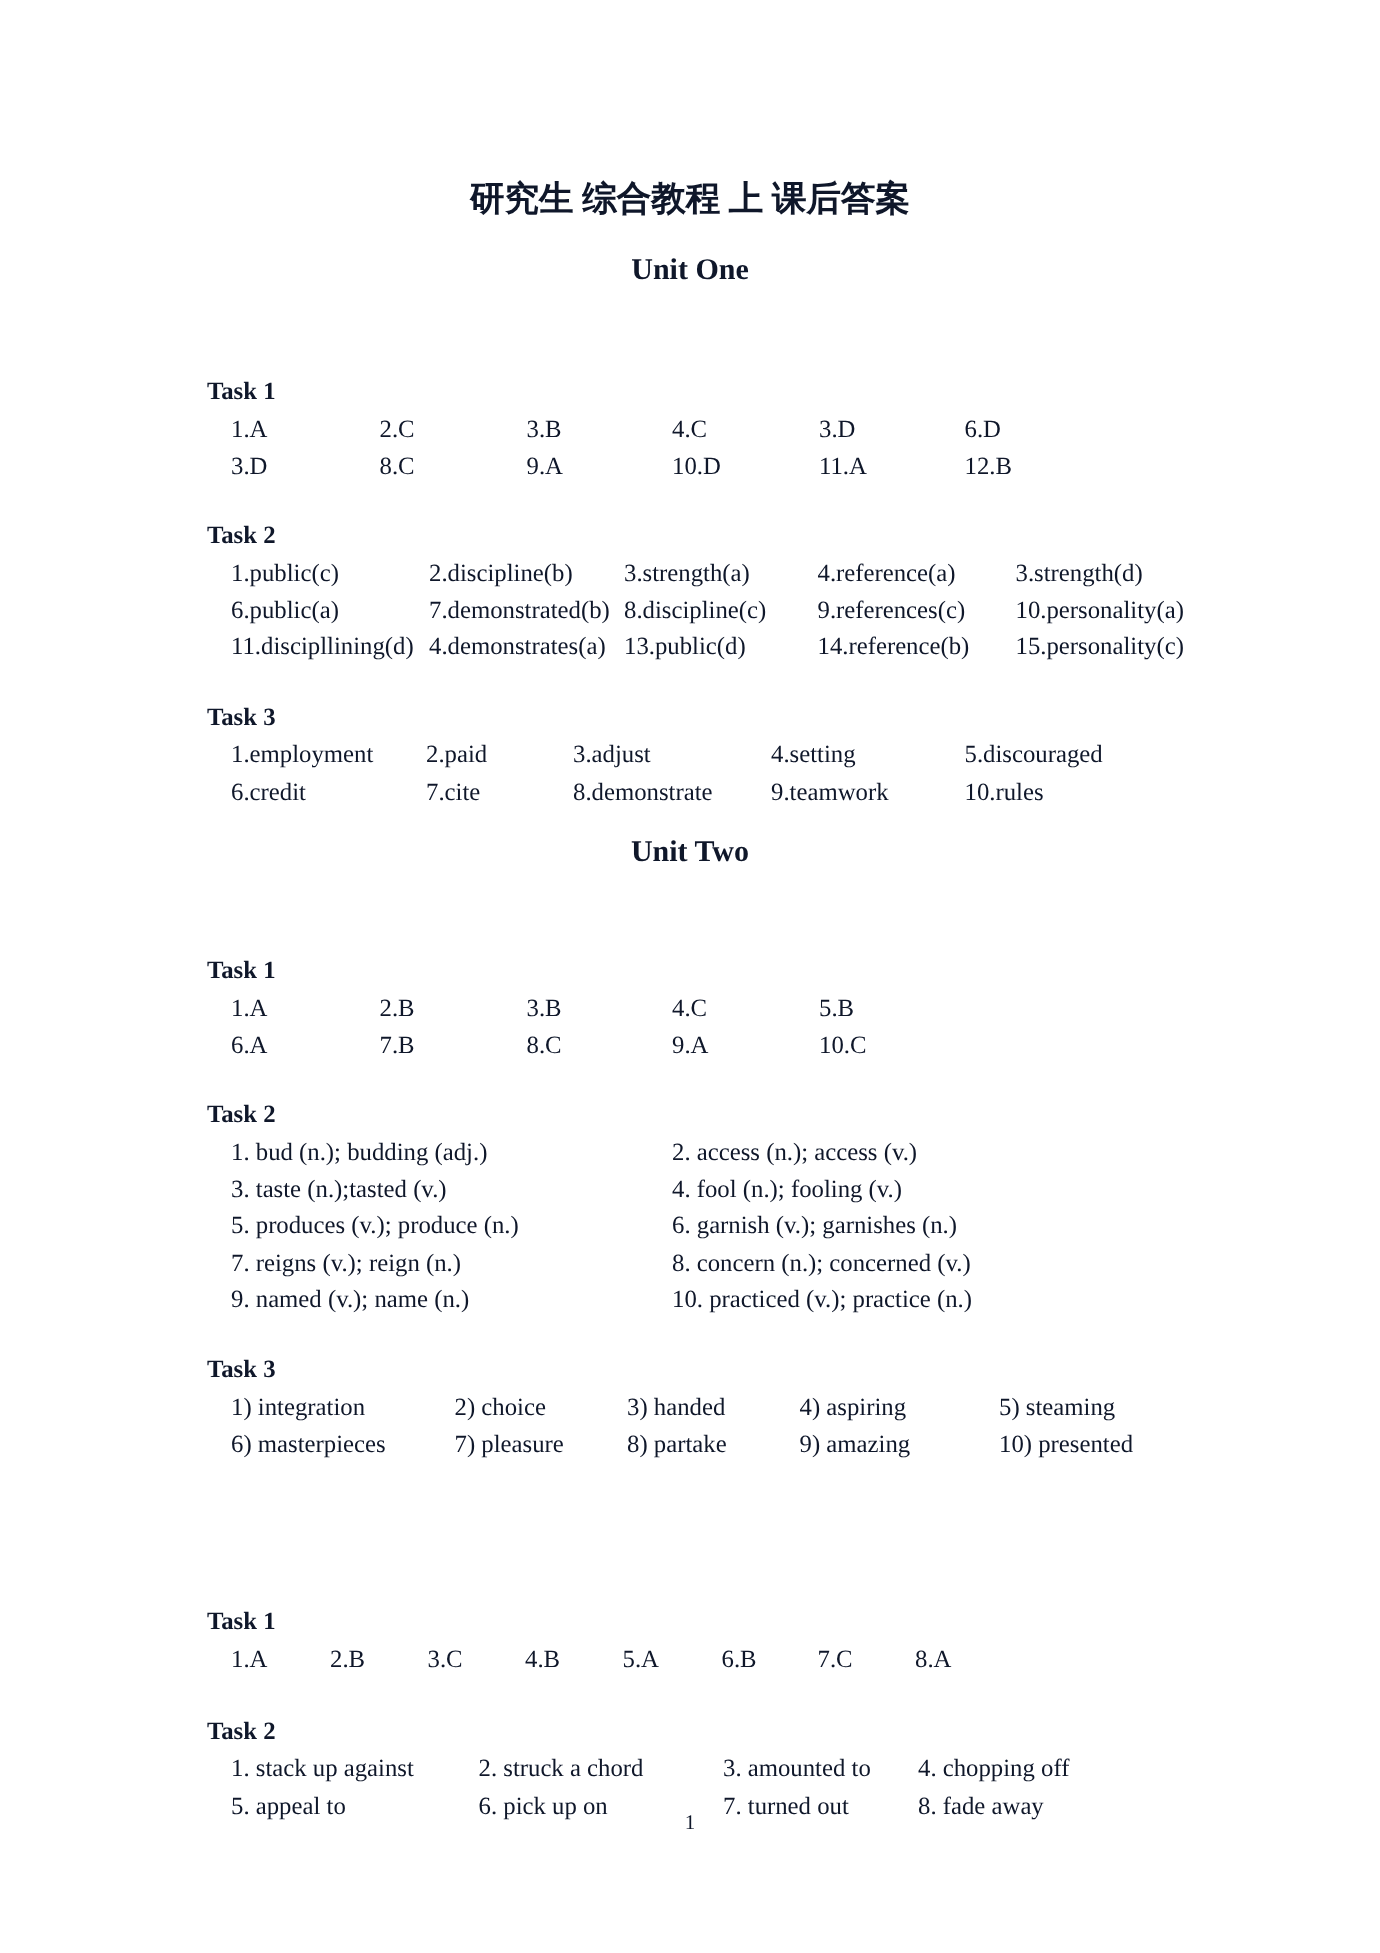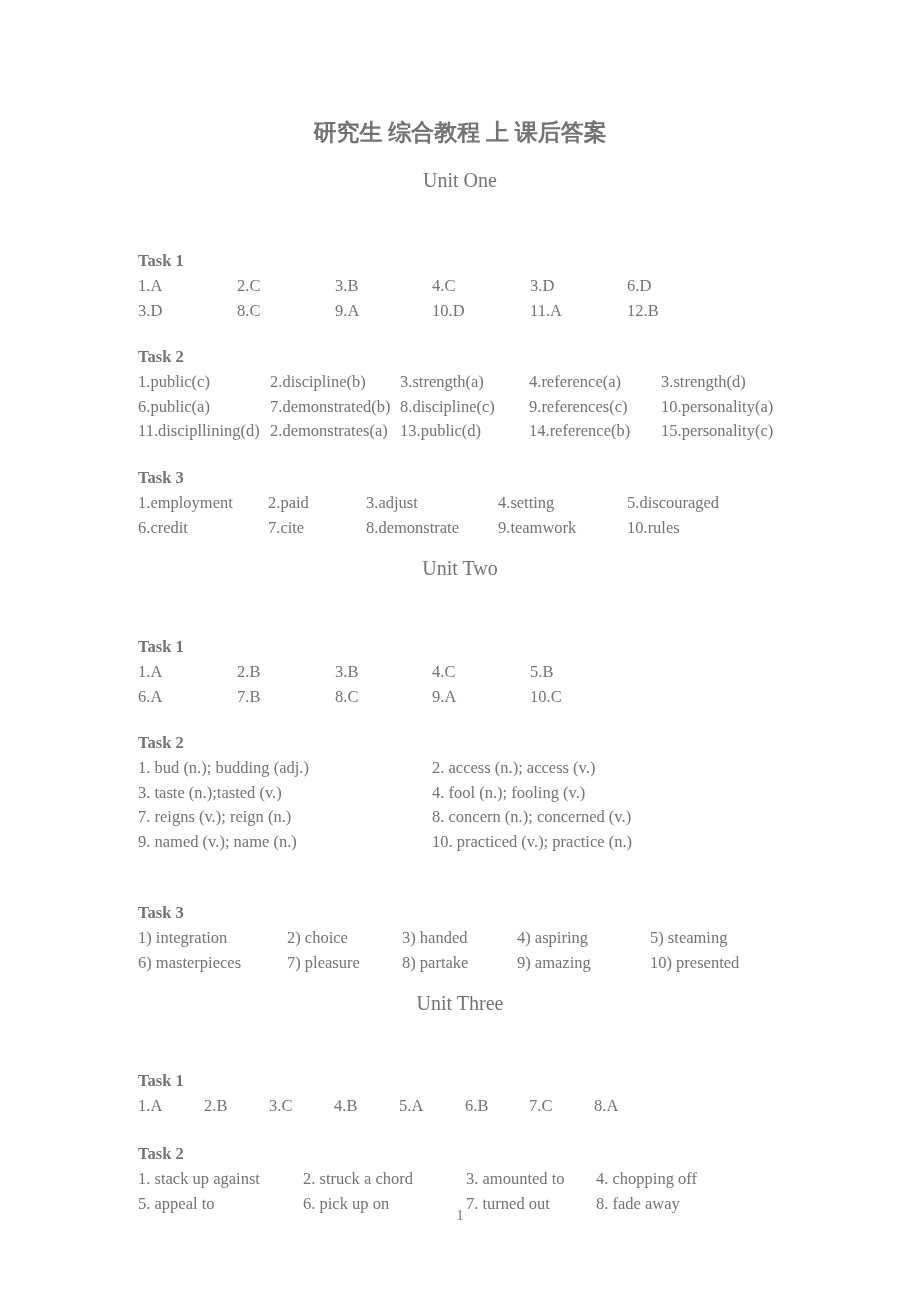--- a/index.html
+++ b/index.html
@@ -5,21 +5,21 @@
   html, body {
     margin: 0;
     padding: 0;
     background: #ffffff;
   }
   .page {
     position: relative;
     width: 920px;
     height: 1302px;
     background: #ffffff;
-    color: #737373;
+    color: #0f172a;
     font-family: "Liberation Serif", serif;
     overflow: hidden;
   }
   .doc-title {
     position: absolute;
     top: 118px;
     left: 0;
     width: 920px;
     margin: 0;
     text-align: center;
@@ -28,21 +28,21 @@
     font-weight: bold;
   }
   .unit-heading {
     position: absolute;
     left: 0;
     width: 920px;
     margin: 0;
     text-align: center;
     font-size: 20px;
     line-height: 26px;
-    font-weight: normal;
+    font-weight: bold;
   }
   .unit-heading.u1 { top: 167px; }
   .unit-heading.u2 { top: 555px; }
   .unit-heading.u3 { top: 990px; }
   .task {
     position: absolute;
     left: 138px;
     width: 650px;
   }
   .task.u1t1 { top: 207px; }
@@ -59,20 +59,21 @@
     font-weight: bold;
     margin-bottom: 3px;
     margin-top: 44px;
   }
   .row {
     display: grid;
     height: 24.5px;
     line-height: 24.5px;
     font-size: 16.5px;
     white-space: nowrap;
+    margin-left: 16px;
   }
   .cell { display: block; }
   
   .g-u1t1 { grid-template-columns: 99px 98px 97px 98px 97px 1fr; }
   .g-u1t2 { grid-template-columns: 132px 130px 129px 132px 1fr; }
   .g-u1t3 { grid-template-columns: 130px 98px 132px 129px 1fr; }
   .g-u2t1 { grid-template-columns: 99px 98px 97px 98px 1fr; }
   .g-u2t2 { grid-template-columns: 294px 1fr; }
   .g-u2t3 { grid-template-columns: 149px 115px 115px 133px 1fr; }
   .g-u3t1 { grid-template-columns: 66px 65px 65px 65px 66px 64px 65px 1fr; }
@@ -127,21 +128,21 @@
       </div>
     <div class="row g-u1t2">
         <span class="cell">6.public(a)</span>
         <span class="cell">7.demonstrated(b)</span>
         <span class="cell">8.discipline(c)</span>
         <span class="cell">9.references(c)</span>
         <span class="cell">10.personality(a)</span>
       </div>
     <div class="row g-u1t2">
         <span class="cell">11.discipllining(d)</span>
-        <span class="cell">2.demonstrates(a)</span>
+        <span class="cell">4.demonstrates(a)</span>
         <span class="cell">13.public(d)</span>
         <span class="cell">14.reference(b)</span>
         <span class="cell">15.personality(c)</span>
       </div>
   </section>
 
   <section class="task u1t3">
     <div class="task-label">Task 3</div>
     <div class="row g-u1t3">
         <span class="cell">1.employment</span>
@@ -183,20 +184,24 @@
     <div class="task-label">Task 2</div>
     <div class="row g-u2t2">
         <span class="cell">1. bud (n.); budding (adj.)</span>
         <span class="cell">2. access (n.); access (v.)</span>
       </div>
     <div class="row g-u2t2">
         <span class="cell">3. taste (n.);tasted (v.)</span>
         <span class="cell">4. fool (n.); fooling (v.)</span>
       </div>
     <div class="row g-u2t2">
+        <span class="cell">5. produces (v.); produce (n.)</span>
+        <span class="cell">6. garnish (v.); garnishes (n.)</span>
+      </div>
+    <div class="row g-u2t2">
         <span class="cell">7. reigns (v.); reign (n.)</span>
         <span class="cell">8. concern (n.); concerned (v.)</span>
       </div>
     <div class="row g-u2t2">
         <span class="cell">9. named (v.); name (n.)</span>
         <span class="cell">10. practiced (v.); practice (n.)</span>
       </div>
   </section>
 
   <section class="task u2t3">
@@ -210,21 +215,20 @@
       </div>
     <div class="row g-u2t3">
         <span class="cell">6) masterpieces</span>
         <span class="cell">7) pleasure</span>
         <span class="cell">8) partake</span>
         <span class="cell">9) amazing</span>
         <span class="cell">10) presented</span>
       </div>
   </section>
 
-  <h2 class="unit-heading u3">Unit Three</h2>
 
   <section class="task u3t1">
     <div class="task-label">Task 1</div>
     <div class="row g-u3t1">
         <span class="cell">1.A</span>
         <span class="cell">2.B</span>
         <span class="cell">3.C</span>
         <span class="cell">4.B</span>
         <span class="cell">5.A</span>
         <span class="cell">6.B</span>

